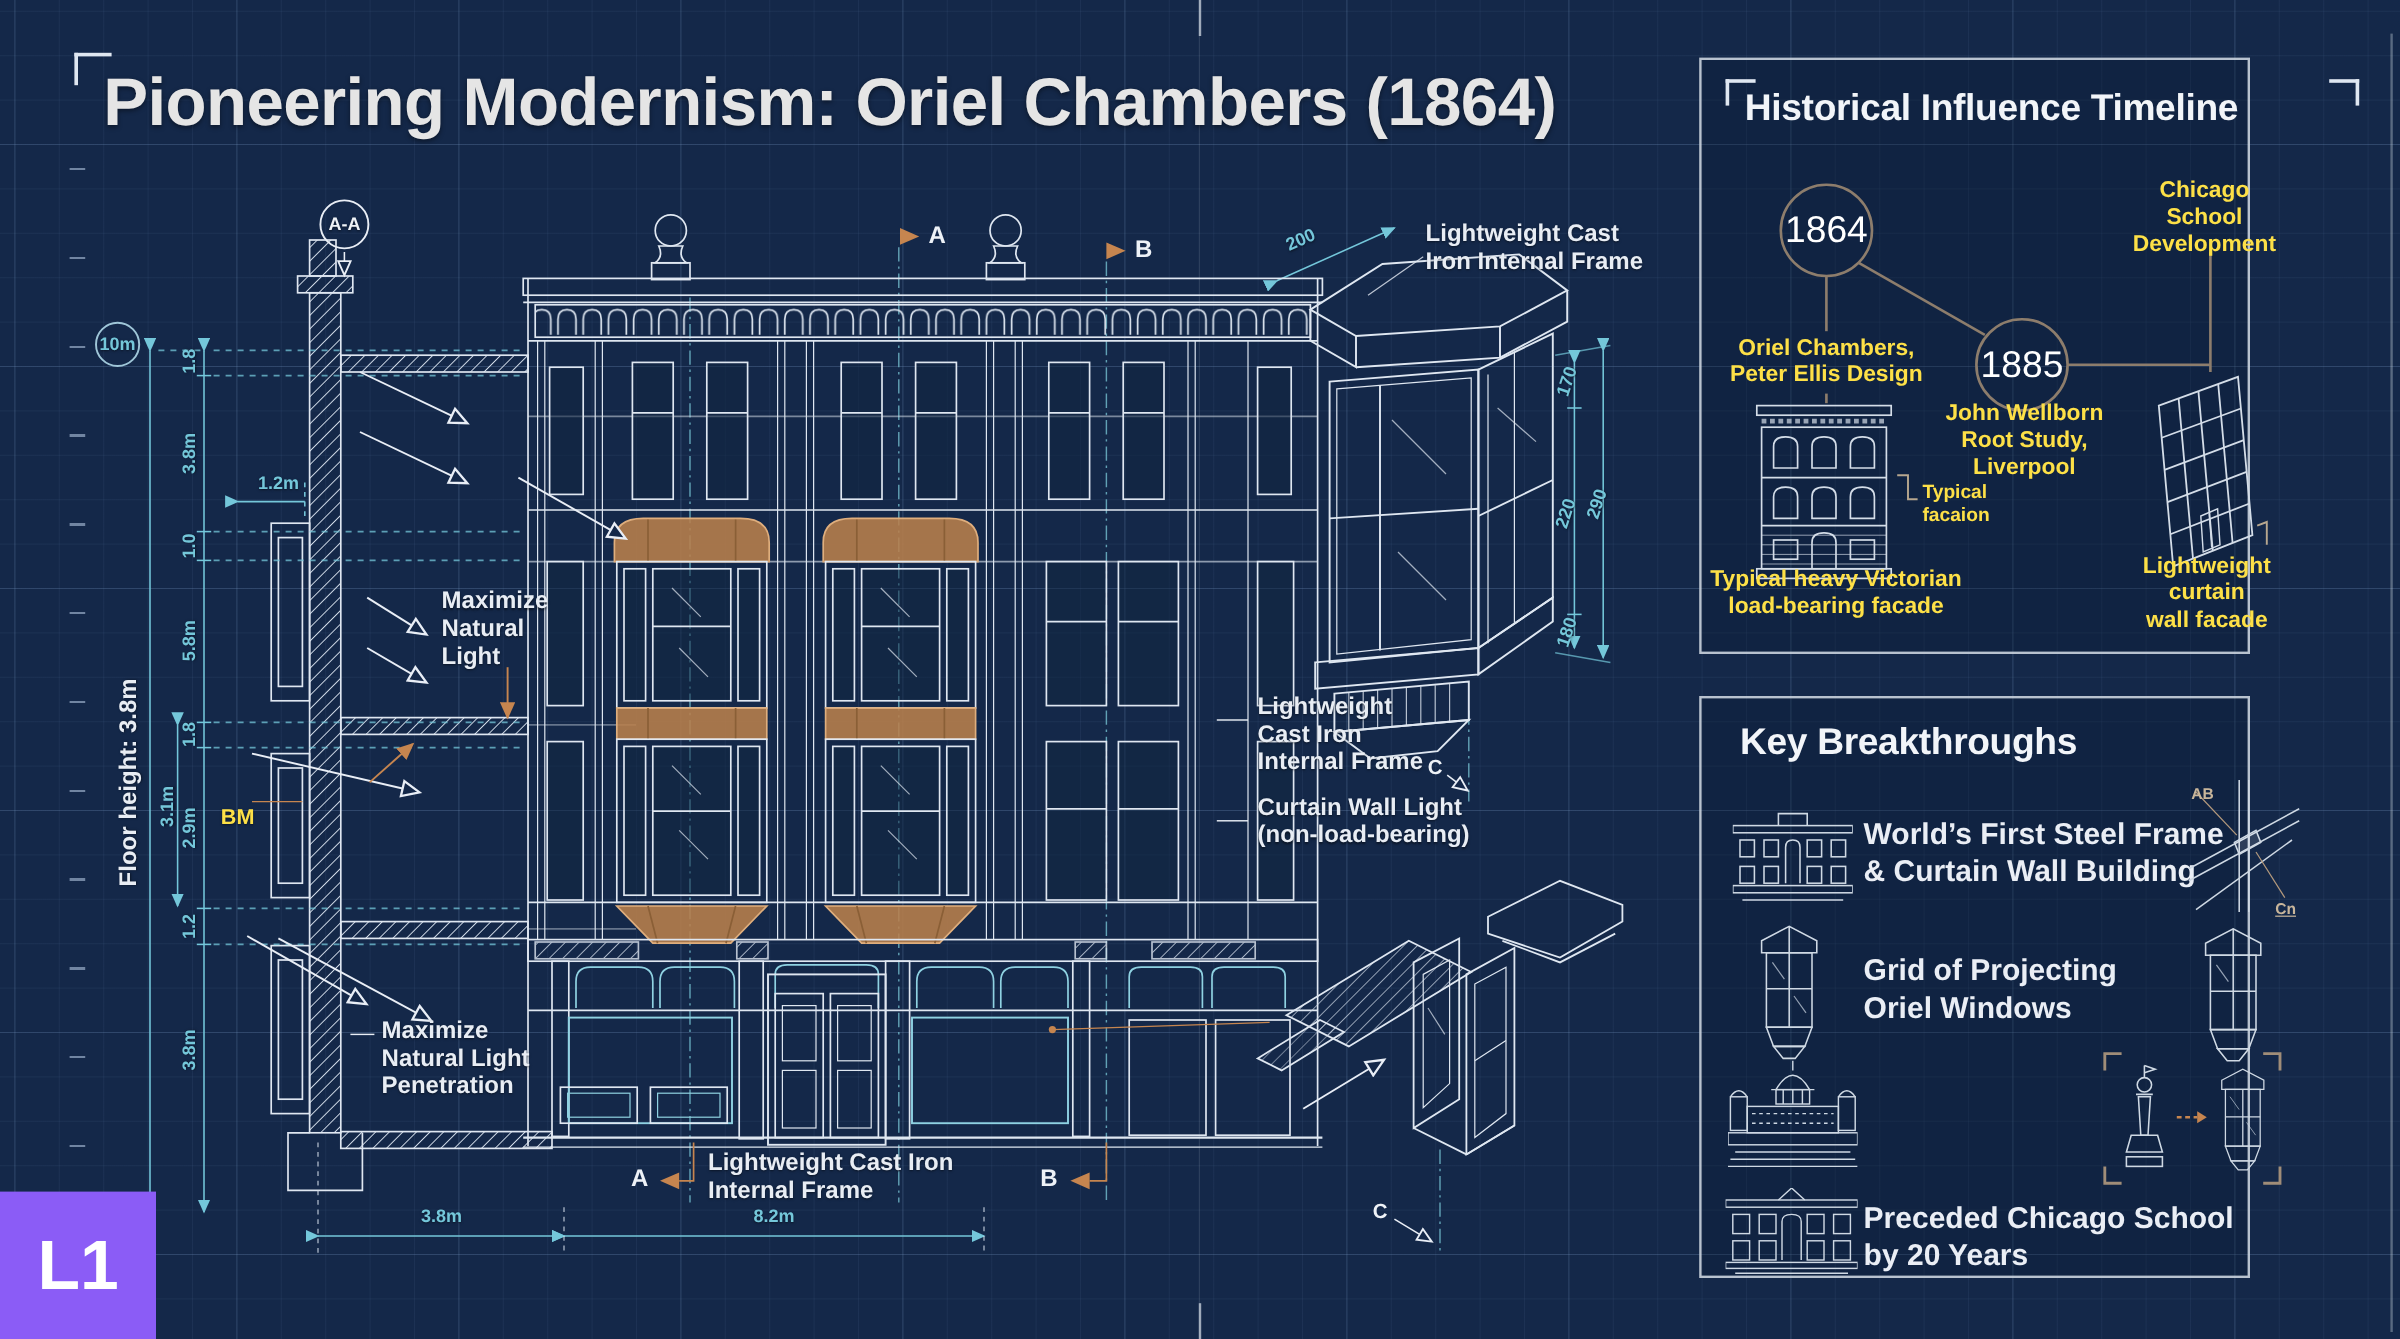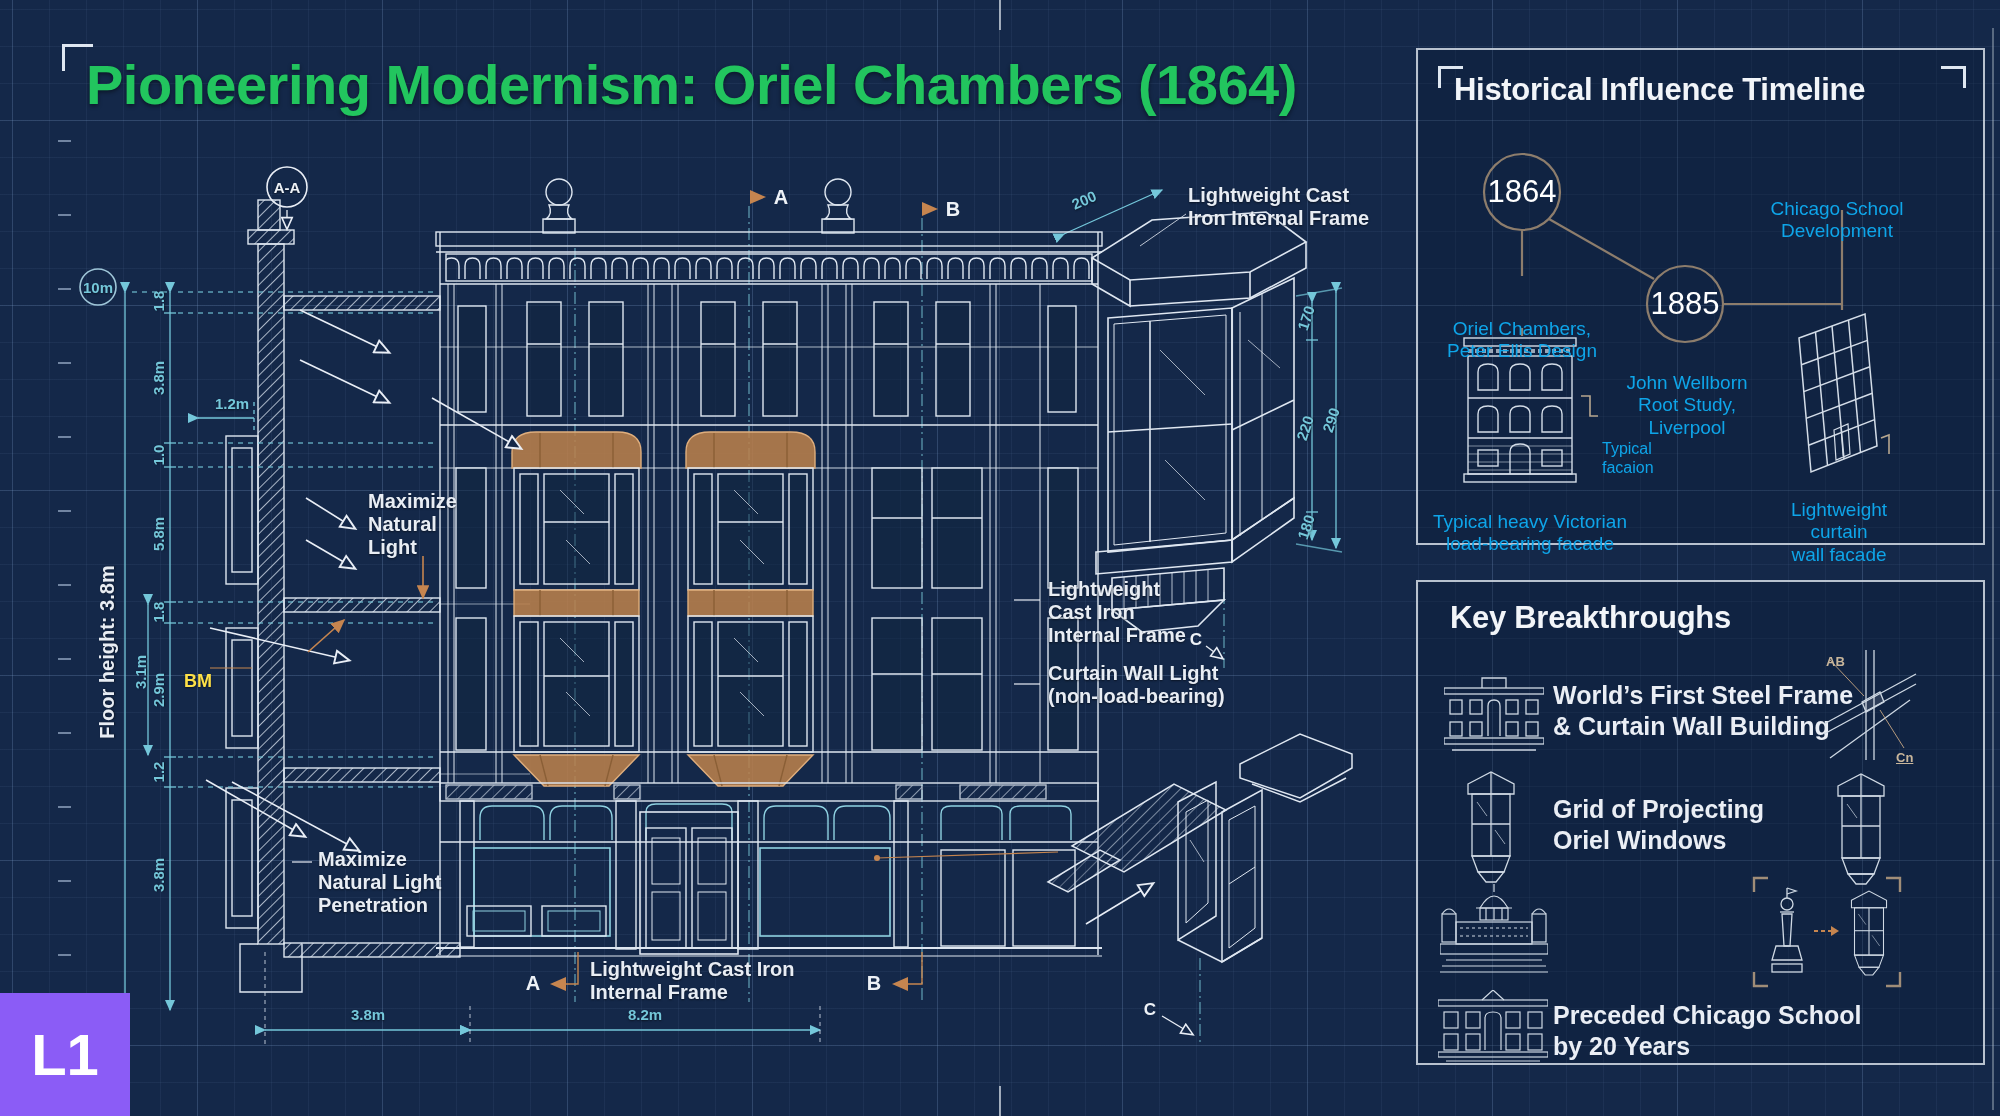--- a/index.html
+++ b/index.html
@@ -13,24 +13,24 @@
          linear-gradient(90deg, rgba(140,175,220,0.07) 1px, transparent 1px);
        background-size:185px 185px,185px 185px,37px 37px,37px 37px;
        background-position:12px 120px,12px 120px,12px 120px,12px 120px;}
   .abs{position:absolute;}
   .lbl{position:absolute;color:#e8edf4;font-weight:700;line-height:1.16;white-space:pre-line;font-size:20px;text-shadow:0 1px 2px rgba(0,0,0,.5);}
   .dim{position:absolute;color:#74c7da;font-size:15px;font-weight:700;white-space:nowrap;transform:translate(-50%,-50%);text-shadow:0 1px 2px rgba(0,0,0,.5);}
   .dim.rot{transform:translate(-50%,-50%) rotate(-90deg);}
   .dim.rot72{transform:translate(-50%,-50%) rotate(-72deg);}
   .dim.rot24{transform:translate(-50%,-50%) rotate(-24deg);}
   .marker{position:absolute;color:#eef2f7;font-size:20px;font-weight:700;transform:translate(-50%,-50%);}
-  #title{position:absolute;left:86px;top:52px;font-size:56px;font-weight:700;color:#22c55e;letter-spacing:-0.5px;text-shadow:0 2px 4px rgba(0,0,0,.45);}
-  .panel{position:absolute;left:1416px;width:569px;border:2px solid rgba(214,222,232,.85);background:rgba(11,26,50,.30);box-sizing:border-box;}
+  #title{position:absolute;left:86px;top:52px;font-size:56px;font-weight:700;color:#e5e5e5;letter-spacing:-0.5px;text-shadow:0 2px 4px rgba(0,0,0,.45);}
+  .panel{position:absolute;left:1416px;width:459px;border:2px solid rgba(214,222,232,.85);background:rgba(11,26,50,.30);box-sizing:border-box;}
   .panel-title{position:absolute;font-size:31px;font-weight:700;color:#f2f5f9;letter-spacing:-0.3px;}
-  .tl-lbl{position:absolute;color:#0ea5e9;font-weight:400;font-size:19px;line-height:1.18;white-space:pre-line;text-align:center;transform:translate(-50%,-50%);margin-top:38px;}
+  .tl-lbl{position:absolute;color:#fde047;font-weight:700;font-size:19px;line-height:1.18;white-space:pre-line;text-align:center;transform:translate(-50%,-50%);}
   .year{position:absolute;color:#ffffff;font-weight:400;font-size:31px;transform:translate(-50%,-50%);}
   .kb-text{position:absolute;left:135px;color:#eaeef5;font-weight:700;font-size:25px;line-height:1.24;white-space:pre-line;}
   .tiny-tan{position:absolute;color:#c9b69b;font-size:13px;font-weight:700;}
   .crn{position:absolute;width:22px;height:19px;}
   .crn.tl{border-left:3px solid #dfe7f1;border-top:3px solid #dfe7f1;}
   .crn.tr{border-right:3px solid #dfe7f1;border-top:3px solid #dfe7f1;}
   #badge{position:absolute;left:0;top:993px;width:130px;height:123px;background:#8b5cf6;display:flex;align-items:center;justify-content:center;}
   #badge span{color:#fff;font-weight:700;font-size:58px;}
   .regmark{position:absolute;background:rgba(205,214,224,.75);}
   .ruler{position:absolute;left:58px;top:140px;width:13px;height:880px;

